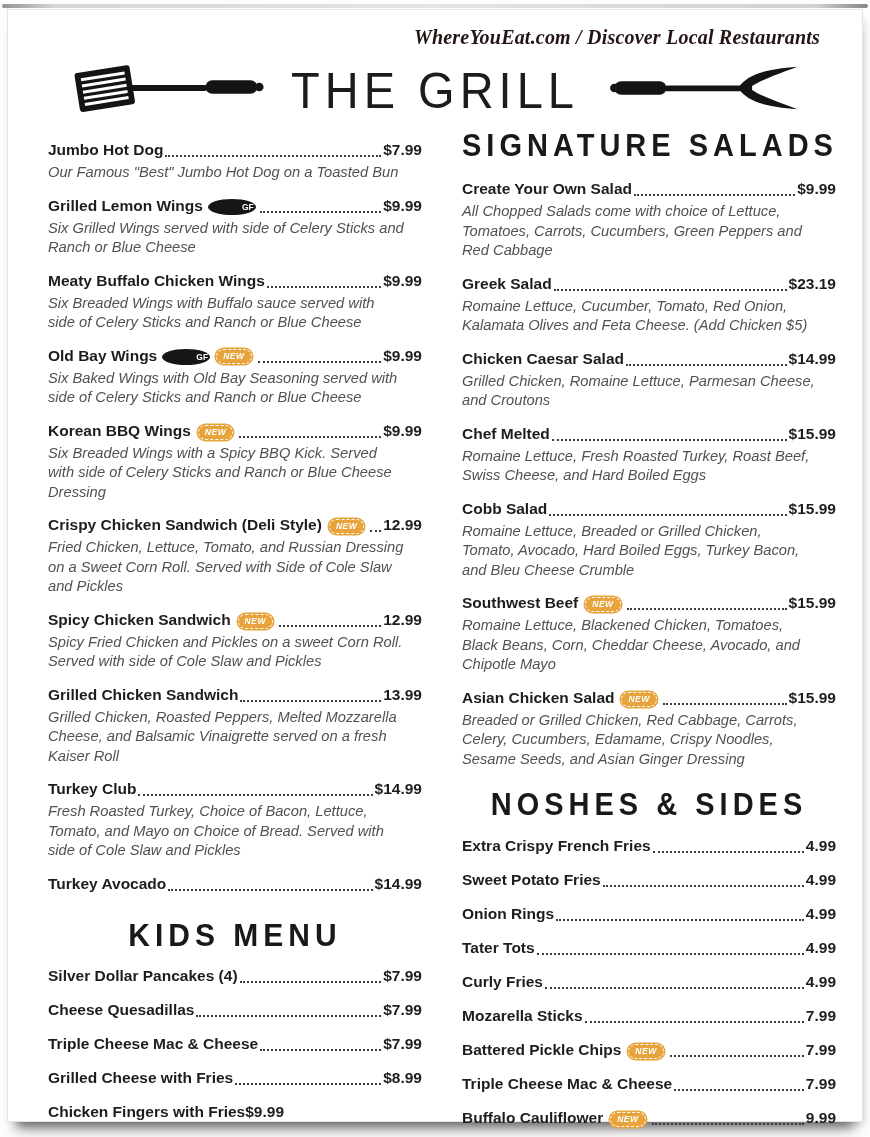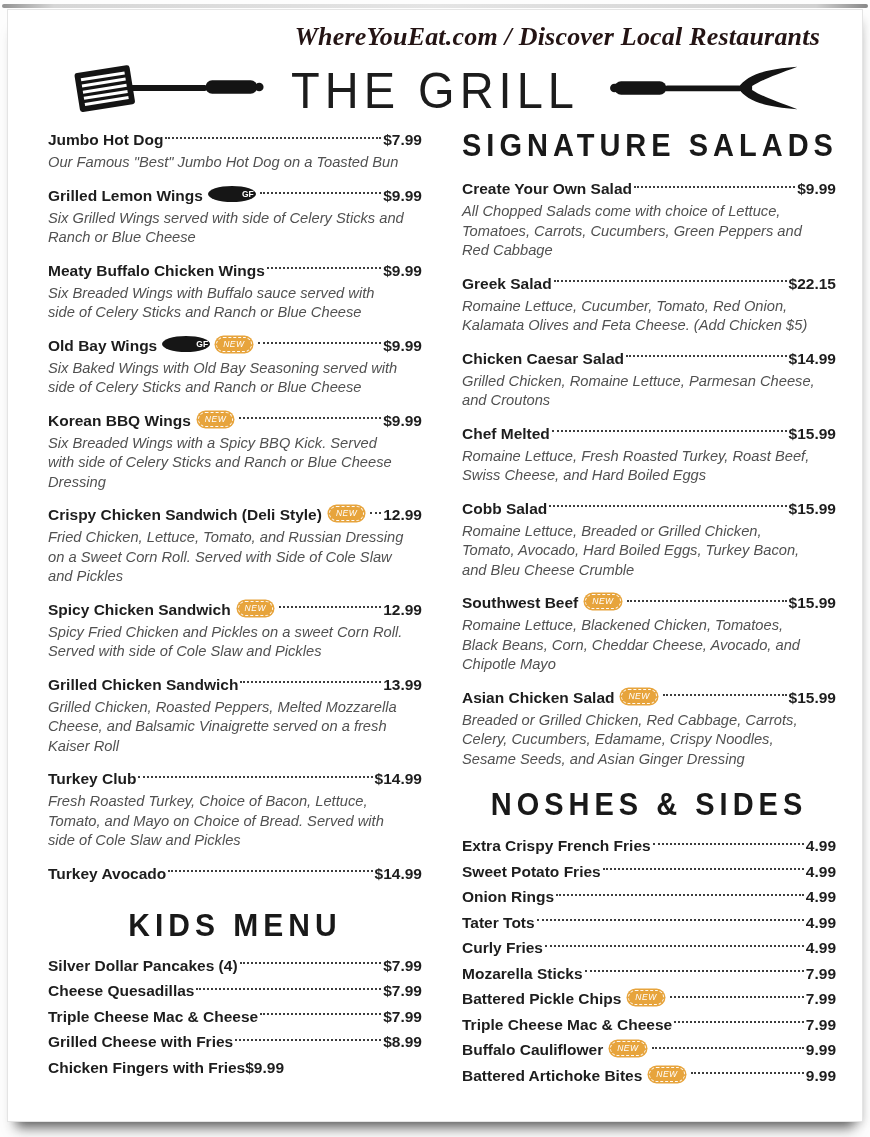--- a/index.html
+++ b/index.html
@@ -15,21 +15,21 @@
     opacity:.75;border-radius:2px;
   }
   .page{
     position:absolute;top:10px;left:8px;right:8px;bottom:16px;background:#ffffff;
     box-shadow:0 0 0 1px #e4e4e4, 0 15px 12px -8px rgba(35,35,35,.65), 5px 6px 9px -4px rgba(0,0,0,.18);
     padding:12px 36px 0 40px;box-sizing:border-box;
   }
   
   .tagline{
     text-align:right;font-family:"Liberation Serif","DejaVu Serif",serif;
-    font-style:italic;font-weight:700;font-size:26px;line-height:30px;
+    font-style:italic;font-weight:700;font-size:20px;line-height:30px;
     color:var(--tagline,#241414);padding-right:6px;letter-spacing:.2px;
   }
   .title-row{
     display:flex;align-items:flex-end;justify-content:center;gap:26px;
     margin-top:4px;height:62px;
   }
   .menu-title{
     font-size:47px;font-weight:300;letter-spacing:5px;color:#1c1c1c;
     white-space:nowrap;transform:scaleY(1.08);
   }
@@ -40,21 +40,21 @@
   .col-right{width:374px;flex:none;}
   .section-title{
     text-align:center;font-size:29px;font-weight:600;letter-spacing:5px;
     color:#191919;white-space:nowrap;transform:scaleY(1.05);
     margin:2px 0 14px 0;
   }
   .section-title.kids{margin-top:22px;margin-bottom:12px;font-size:30px;}
   .section-title.noshes{margin-top:20px;margin-bottom:12px;}
   
   .item{margin-bottom:11px;}
-  .row{display:flex;align-items:center;}
+  .row{display:flex;align-items:flex-end;margin-top:10px;}
   .nm{
     font-weight:700;font-size:15.5px;line-height:24px;color:#1d1d1d;
     white-space:nowrap;flex:0 0 auto;
   }
   .badges{flex:0 0 auto;display:inline-flex;align-items:center;margin:0 2px 3px 5px;gap:4px;}
   .lead{
     flex:1 1 auto;min-width:10px;border-bottom:2px dotted #3c3c3c;
     margin:0 2px 5px 2px;
   }
   .pr{
@@ -67,21 +67,21 @@
   }
   .simple-list .item{margin-bottom:1.5px;}
   .badge{display:inline-block;padding-left:32px;}
   .badge-gf{
     width:16px;height:16px;border-radius:50%;background:var(--gf,#161616);
     color:#fff;font-size:8.5px;font-weight:800;line-height:16px;text-align:center;
     letter-spacing:0;
   }
   .badge-new{
     background:var(--new,#E7A43C);color:#fff;border:1px dashed rgba(255,255,255,.95);
-    border-radius:9px;padding:1px 6px;font-size:8.5px;font-weight:400;font-style:italic;
+    border-radius:9px;padding:1px 6px;font-size:8.5px;font-weight:700;font-style:italic;
     letter-spacing:.5px;line-height:11px;box-shadow:0 0 0 1.5px var(--new,#E7A43C);
     margin-left:2px;margin-right:2px;
   }
 </style>
 </head>
 <body>
 
 <div class="scan">
   <div class="scan-edge-top"></div>
   <div class="page">
@@ -292,21 +292,21 @@
                 <span class="pr">$9.99</span>
               </div>
               <div class="desc">All Chopped Salads come with choice of Lettuce, Tomatoes, Carrots, Cucumbers, Green Peppers and Red Cabbage</div>
             </div>
 
             <div class="item">
               <div class="row">
                 <span class="nm">Greek Salad</span>
 
                 <span class="lead"></span>
-                <span class="pr">$22.15</span>
+                <span class="pr">$23.19</span>
               </div>
               <div class="desc">Romaine Lettuce, Cucumber, Tomato, Red Onion, Kalamata Olives and Feta Cheese. (Add Chicken $5)</div>
             </div>
 
             <div class="item">
               <div class="row">
                 <span class="nm">Chicken Caesar Salad</span>
 
                 <span class="lead"></span>
                 <span class="pr">$14.99</span>

